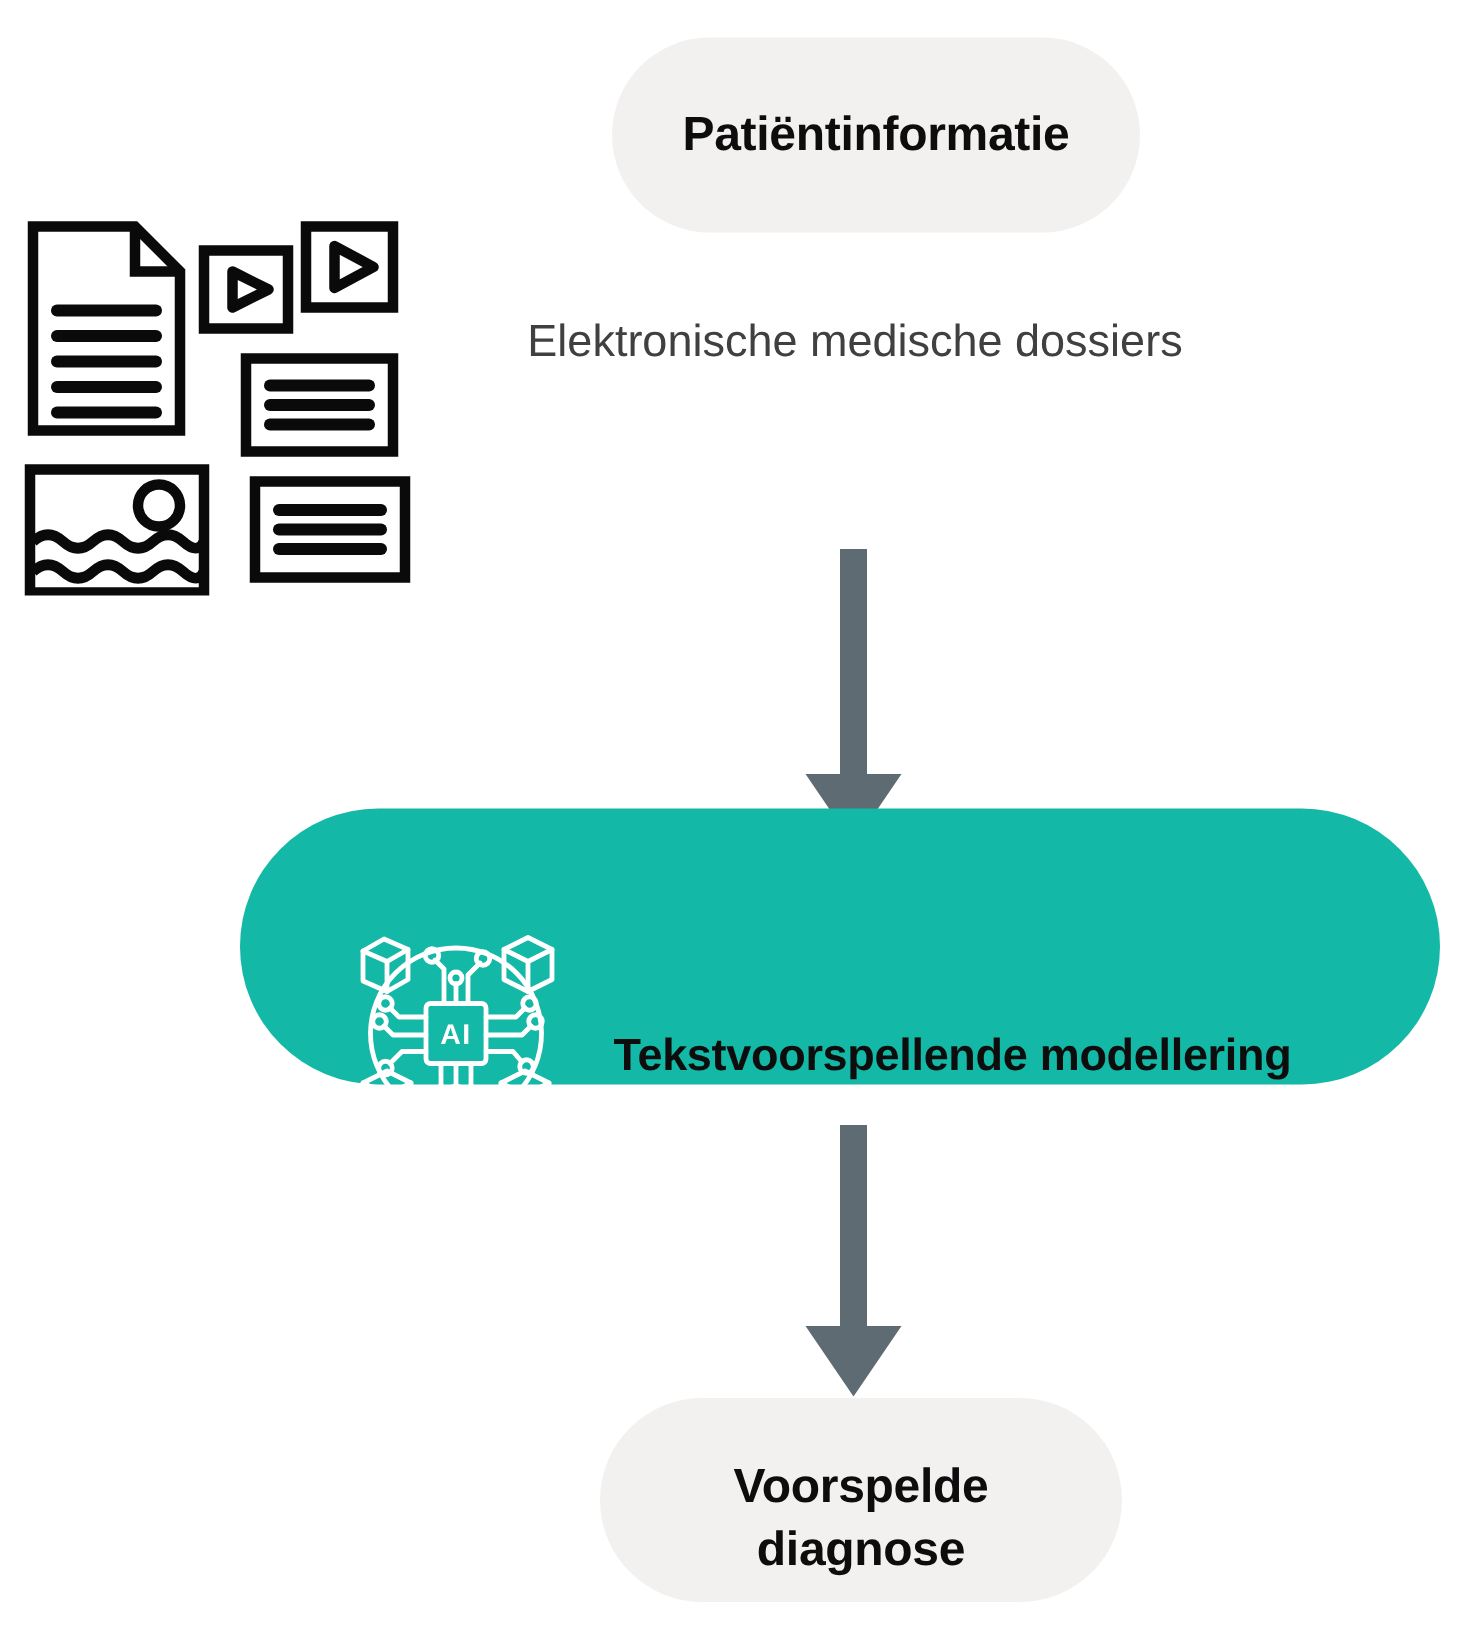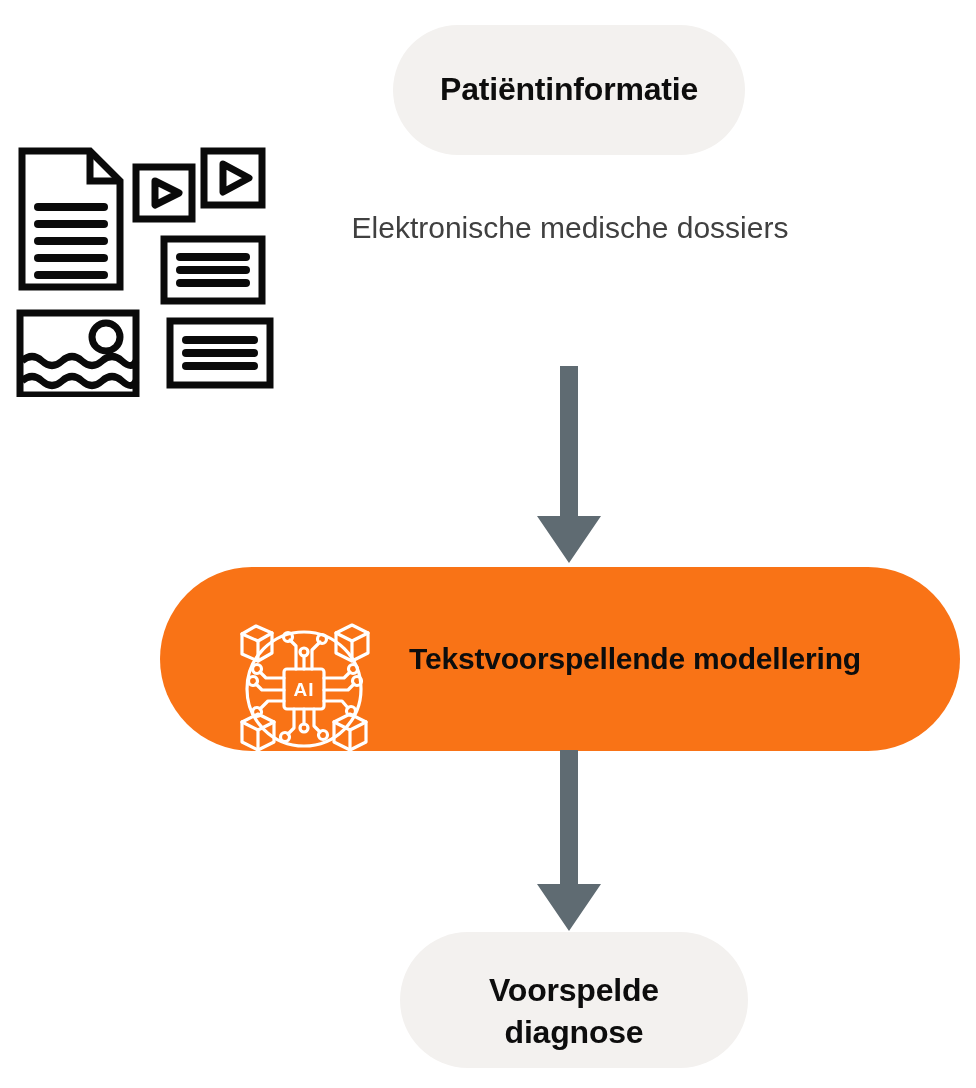--- a/index.html
+++ b/index.html
@@ -30,37 +30,37 @@
     box-sizing: border-box;
   }
   .pill-title {
     font-weight: bold;
     color: #0d0d0d;
     line-height: 1.22;
     letter-spacing: -0.2px;
   }
 
   #pill-patient {
-    left: 393px;
+    left: 408px;
     top: 25px;
     width: 352px;
     height: 130px;
   }
   #pill-patient .pill-title { font-size: 32px; }
 
   #bar-model {
     left: 160px;
-    top: 567px;
+    top: 539px;
     width: 800px;
     height: 184px;
-    background: #f97316;
+    background: #14b8a6;
     border-radius: 999px;
     position: absolute;
     display: flex;
-    align-items: center;
+    align-items: flex-end;
     box-sizing: border-box;
   }
   #bar-model .pill-title {
     font-size: 30px;
     width: 100%;
     text-align: center;
     padding-left: 150px;
     box-sizing: border-box;
   }
 

